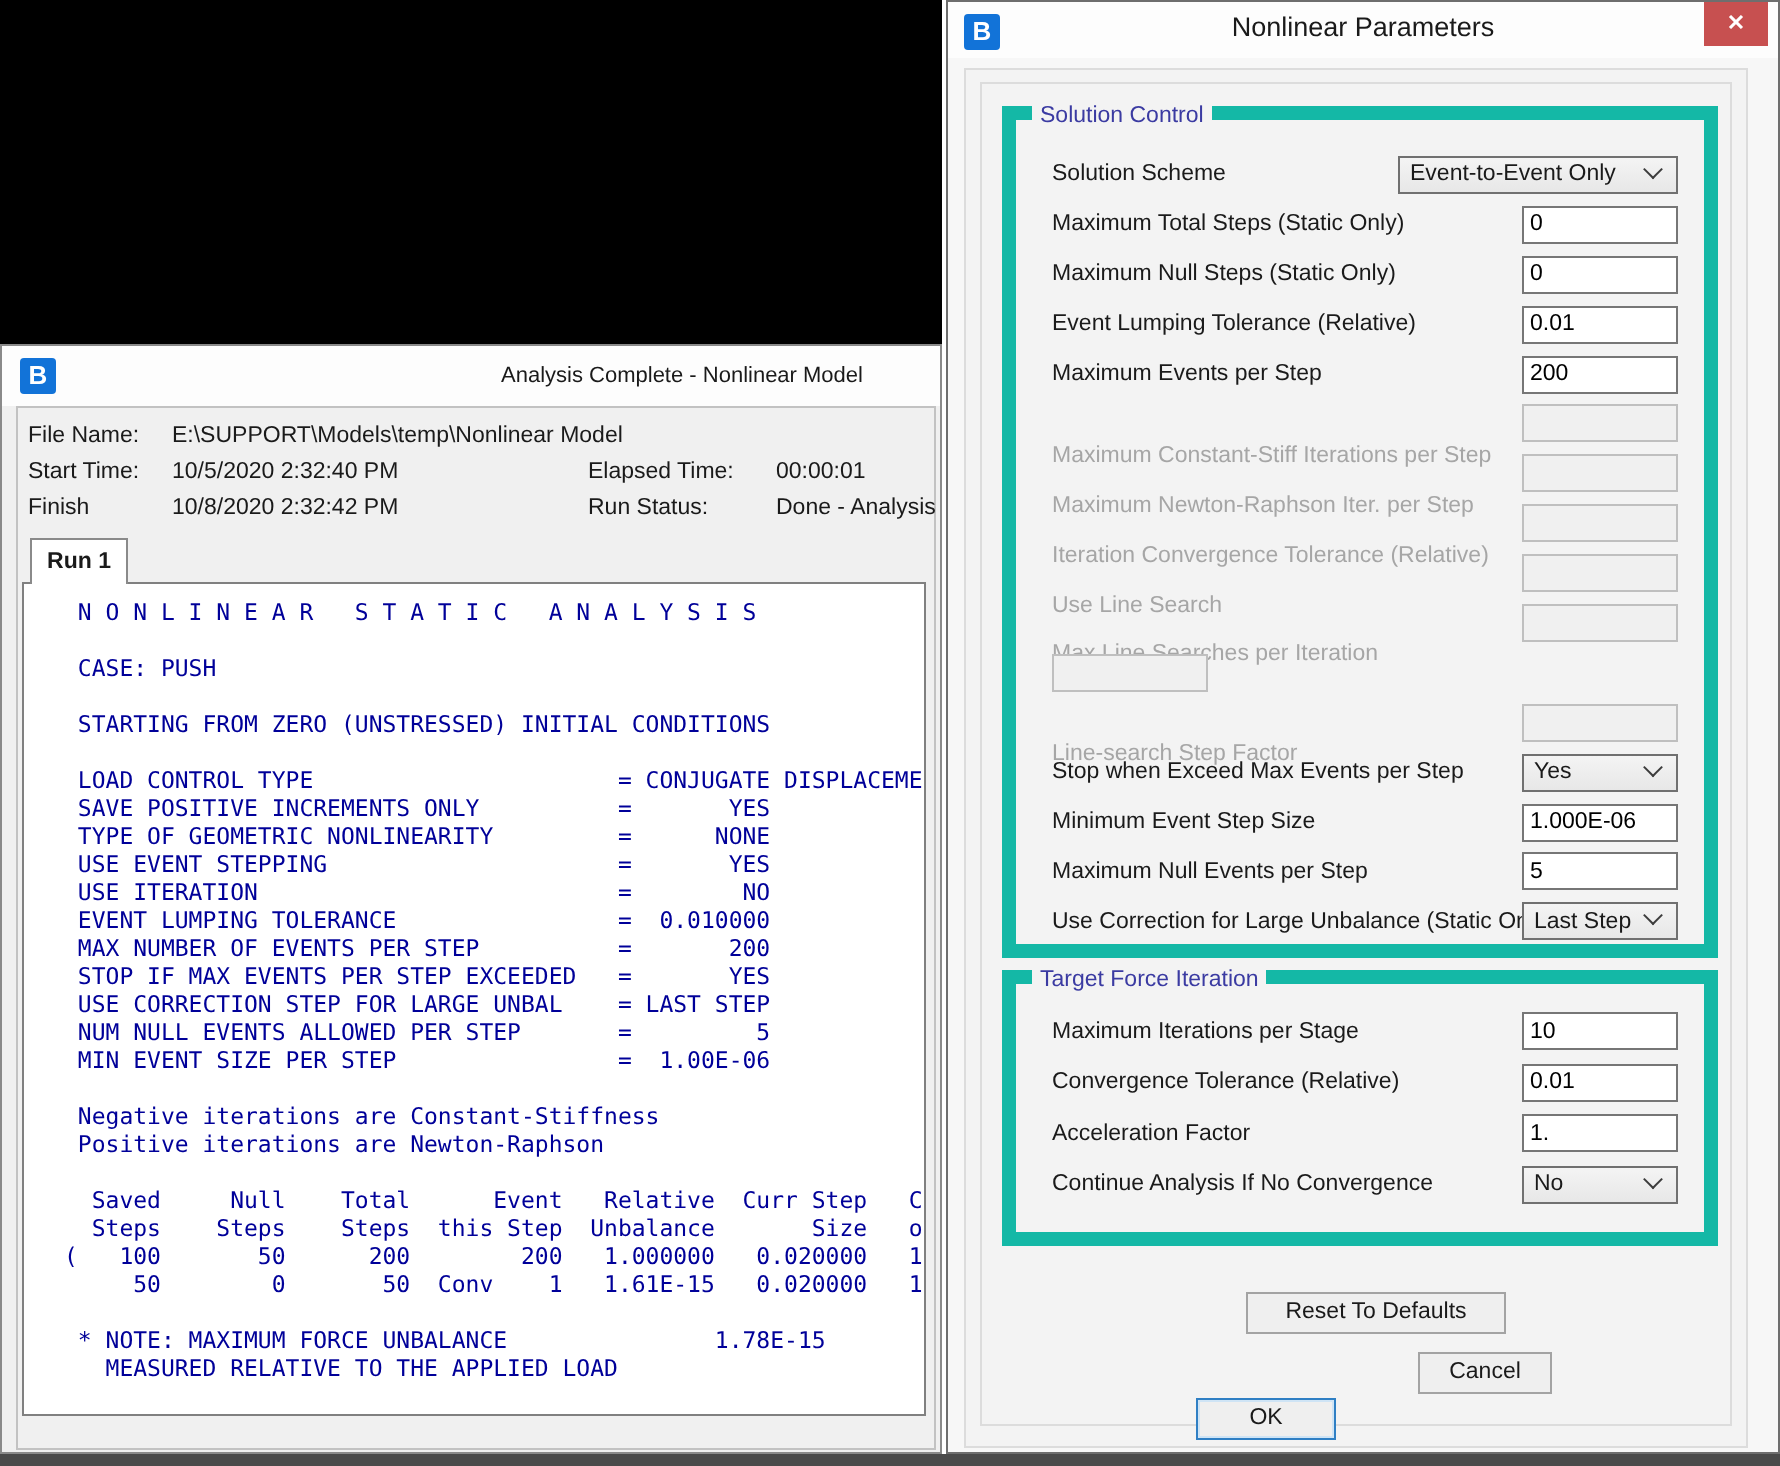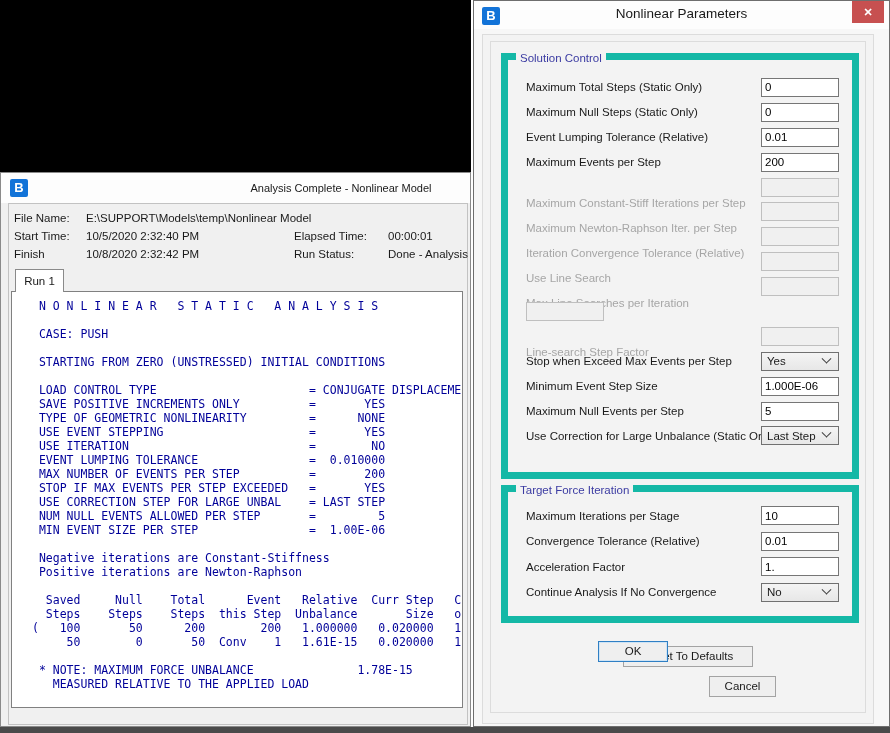--- a/index.html
+++ b/index.html
@@ -25,21 +25,21 @@
              text-align:center; font-size:11px; color:#1a1a1a;}
   .app-icon{position:absolute; left:9px; top:6px; width:18px; height:18px; background:var(--accent-blue);
             color:#fff; font-weight:bold; font-size:13px; line-height:18px; text-align:center; border-radius:2px;}
   .client-frame{position:absolute; left:7px; top:30px; width:460px; height:522px; border:1px solid #c2c2c2;}
   .info-row{position:absolute; left:0; width:640px; height:16px; line-height:16px; font-size:11.5px; white-space:nowrap;}
   .info-row .lab1{position:absolute; left:13px;}
   .info-row .val1{position:absolute; left:85px;}
   .info-row .lab2{position:absolute; left:293px;}
   .info-row .val2{position:absolute; left:387px;}
   .tab{position:absolute; left:14px; top:96px; width:49px; height:23px; background:#ffffff;
-       border:1px solid #8a8a8a; border-bottom:none; z-index:2; font-weight:normal; font-size:11.5px;
+       border:1px solid #8a8a8a; border-bottom:none; z-index:2; font-weight:bold; font-size:11.5px;
        text-align:center; line-height:22px;}
   .console{position:absolute; left:10px; top:118px; width:452px; height:417px; background:#ffffff;
            border:1px solid #808080; overflow:hidden; z-index:1;}
   .console pre{font-family:"DejaVu Sans Mono", monospace; font-size:11.5px; line-height:14px;
                color:var(--console-text); white-space:pre; padding:7px 0 0 20px;}
 
   
   .dlg{position:absolute; left:473px; top:0; width:417px; height:727px; background:#f7f7f7;
        border:1px solid #6e6e6e; overflow:hidden;}
   .dlg-titlebar{position:absolute; left:0; top:0; width:100%; height:28px; background:#fdfdfd;}
@@ -66,21 +66,21 @@
   .ptxt.dis{background:#f0f0f0; border-color:#bfbfbf;}
   .pdd{width:78px; height:19px; border:1px solid #707070; background:linear-gradient(#f4f4f4,#e7e7e7);
        display:flex; align-items:center; font-size:11.5px;}
   .pdd.wide{width:140px;}
   .pdd .ddval{padding-left:5px; white-space:nowrap; overflow:hidden; flex:1;}
   .chev{width:7px; height:7px; border-right:1.5px solid #3c3c3c; border-bottom:1.5px solid #3c3c3c;
         transform:rotate(45deg) translate(-2px,-2px); margin-right:8px; flex:none;}
   .btn{position:absolute; height:21px; background:#efefef; border:1px solid #a3a3a3; font-size:11.5px;
        font-family:"Liberation Sans",sans-serif; color:#1a1a1a; text-align:center; line-height:19px; cursor:default;}
   .btn-reset{left:149px; top:645px; width:130px;}
-  .btn-ok{left:124px; top:640px; width:70px; border:1px solid #2f7fc4; box-shadow:inset 0 0 0 1px #cfe4f5;}
+  .btn-ok{left:124px; top:698px; width:70px; border:1px solid #2f7fc4; box-shadow:inset 0 0 0 1px #cfe4f5;}
   .btn-cancel{left:235px; top:675px; width:67px;}
 </style>
 </head>
 <body>
 
 <div id="stage">
 
   <div class="black-region"></div>
   <div class="bottom-strip"></div>
 
@@ -148,20 +148,27 @@
     </div>
     <div class="close-btn">✕</div>
 
     <div class="panel-outer"></div>
     <div class="panel-inner"></div>
 
     <div class="group g1">
       <span class="group-title">Solution Control</span>
       <div>
           <div class="prow">
+            <span class="plabel">Solution Scheme</span>
+            <div class="pdd wide">
+              <span class="ddval">Event-to-Event Only</span>
+              <span class="chev"></span>
+            </div>
+          </div>
+          <div class="prow">
             <span class="plabel">Maximum Total Steps (Static Only)</span>
             <input class="ptxt" value="0" style="">
           </div>
           <div class="prow">
             <span class="plabel">Maximum Null Steps (Static Only)</span>
             <input class="ptxt" value="0" style="">
           </div>
           <div class="prow">
             <span class="plabel">Event Lumping Tolerance (Relative)</span>
             <input class="ptxt" value="0.01" style="">

